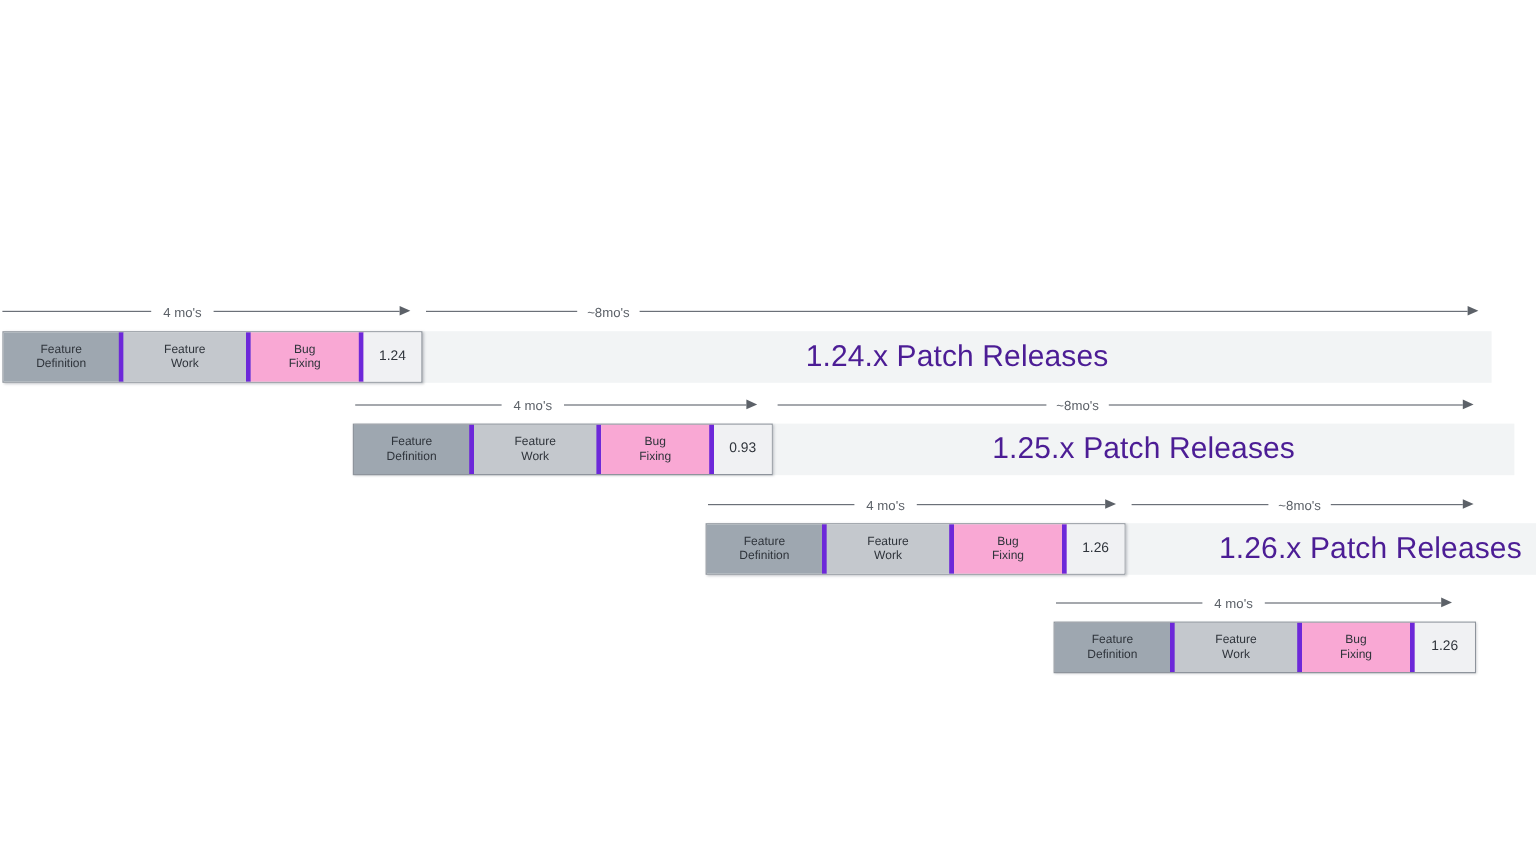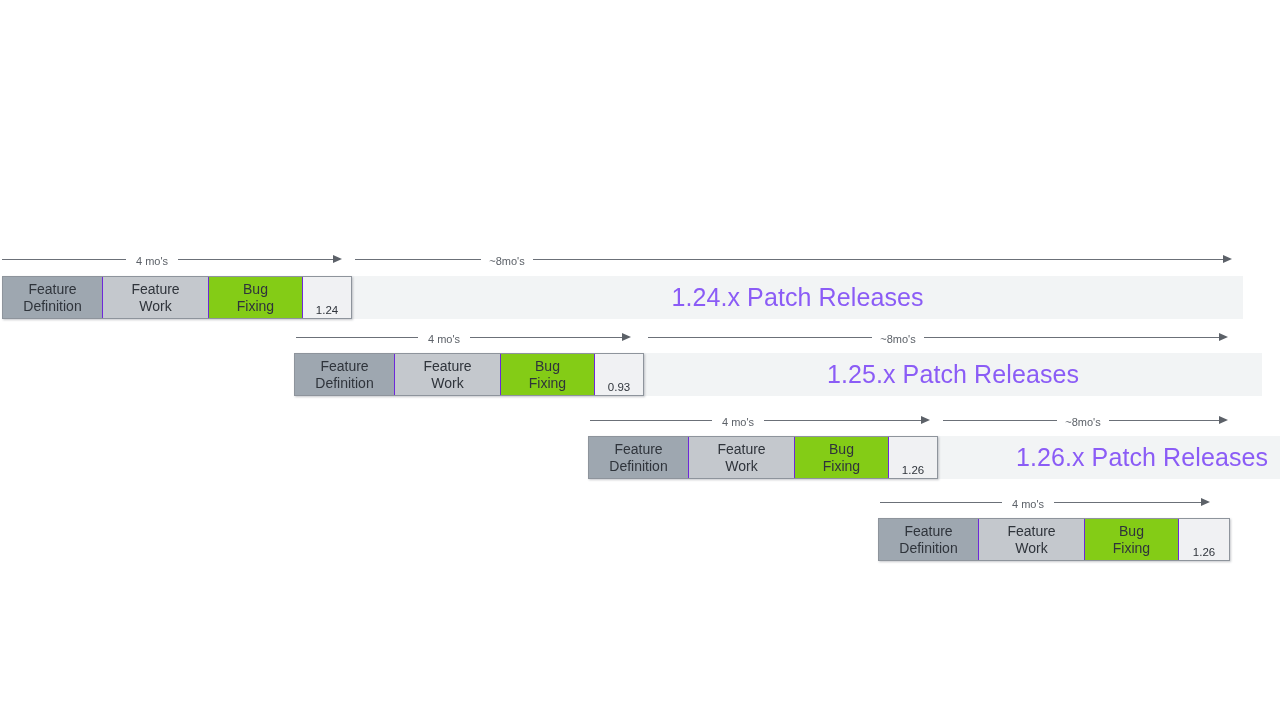--- a/index.html
+++ b/index.html
@@ -37,56 +37,56 @@
   .patch-band {
     position: absolute;
     background: #f2f4f5;
     display: flex;
     align-items: center;
     justify-content: center;
   }
   .patch-band-label {
     font-size: 25px;
     font-weight: 400;
-    color: #8b5cf6;
+    color: #4c1d95;
     letter-spacing: 0.1px;
     white-space: nowrap;
   }
 
   
   .phase-strip {
     position: absolute;
     display: flex;
     box-sizing: border-box;
     border: 1px solid #8e949c;
     box-shadow: 1px 1px 2px rgba(90,95,105,0.35);
   }
   .phase-cell {
     box-sizing: border-box;
-    border-right: 1px solid #6d28d9;
+    border-right: 4px solid #6d28d9;
     display: flex;
     flex-direction: column;
     align-items: center;
     justify-content: center;
     text-align: center;
     line-height: 1.18;
-    font-size: 14px;
+    font-size: 10px;
     color: #2f343b;
   }
   .phase-cell:last-child {
     border-right: none;
   }
   .phase-cell .line {
     display: block;
     white-space: nowrap;
   }
   .cell-definition { background: #9ea7b0; }
   .cell-work       { background: #c4c8cd; }
-  .cell-bugfix     { background: #84cc16; }
-  .cell-version    { background: #f0f1f3; font-size: 11.5px; justify-content: flex-end; }
+  .cell-bugfix     { background: #f9a8d4; }
+  .cell-version    { background: #f0f1f3; font-size: 11.5px; }
 
   
   .measure {
     position: absolute;
     height: 18px;
   }
   .measure .m-line {
     position: absolute;
     top: 9px;
     height: 1px;

